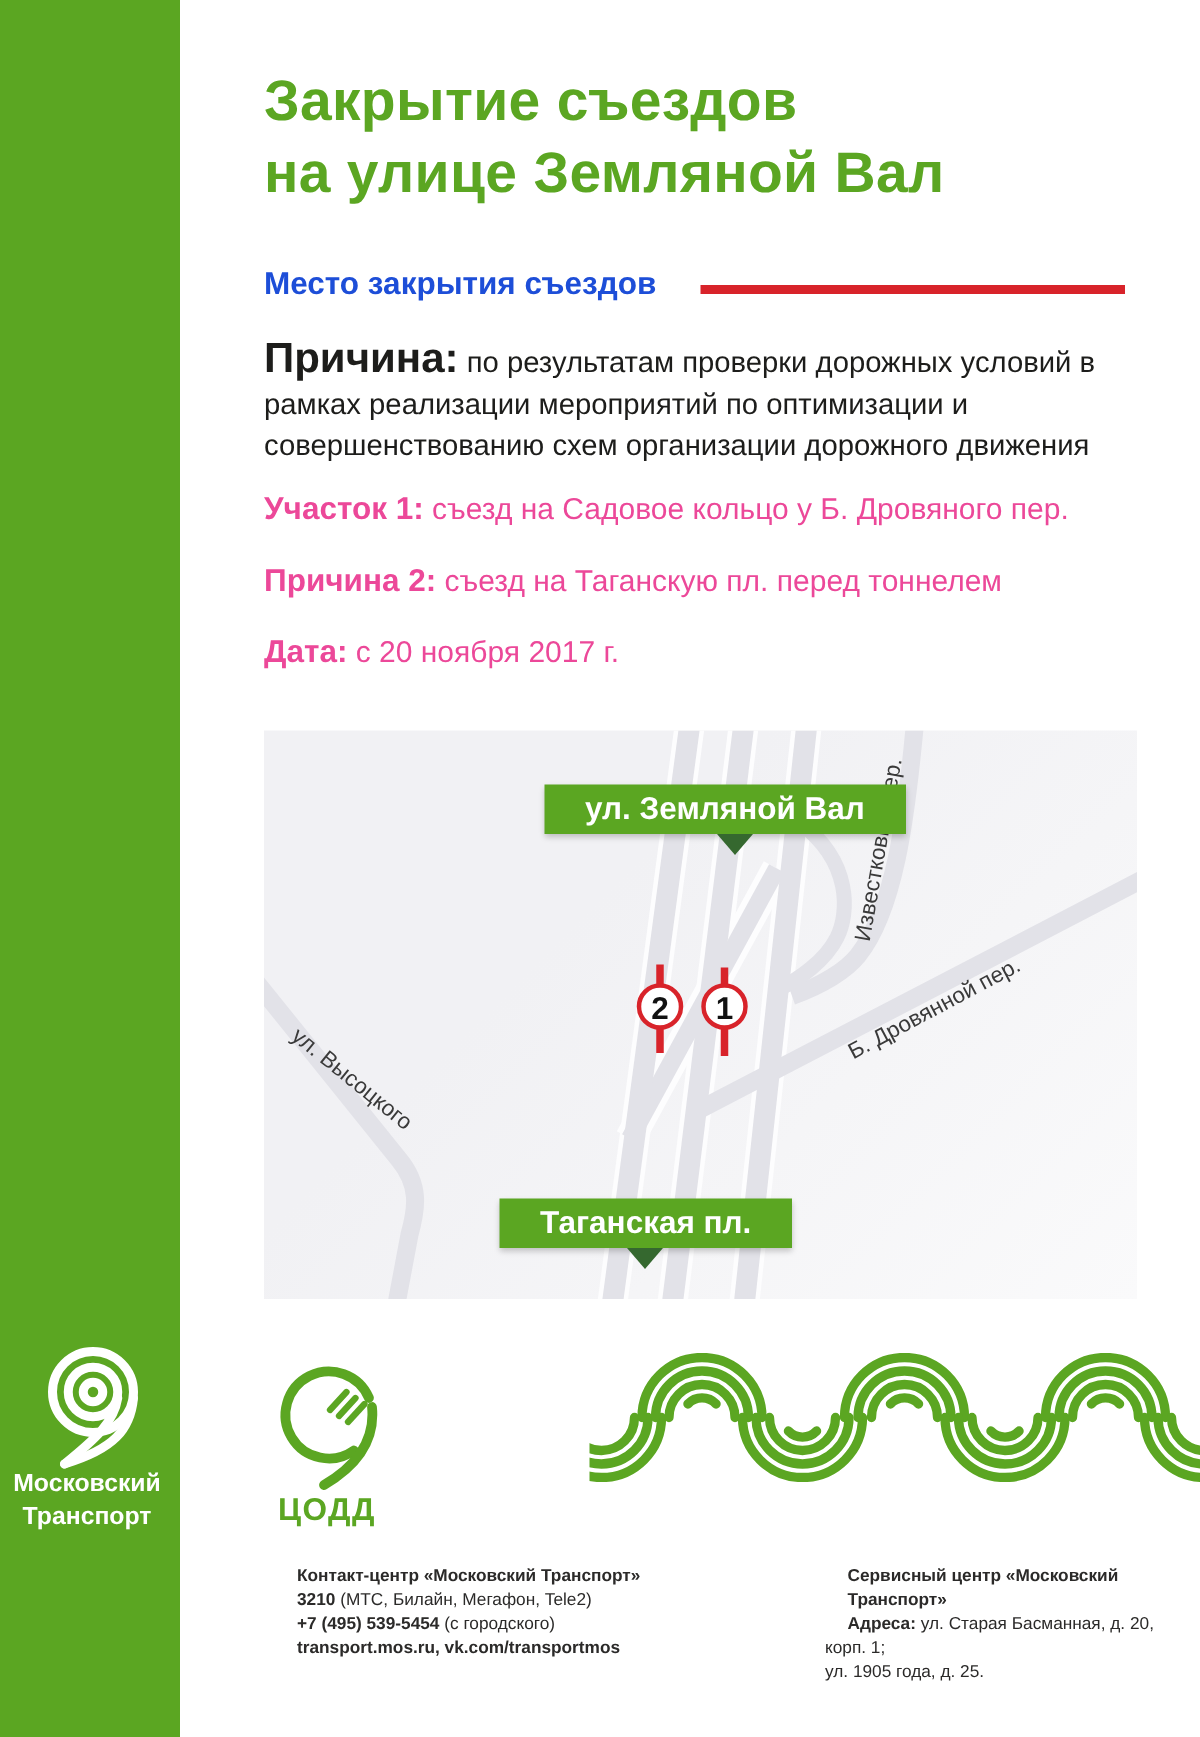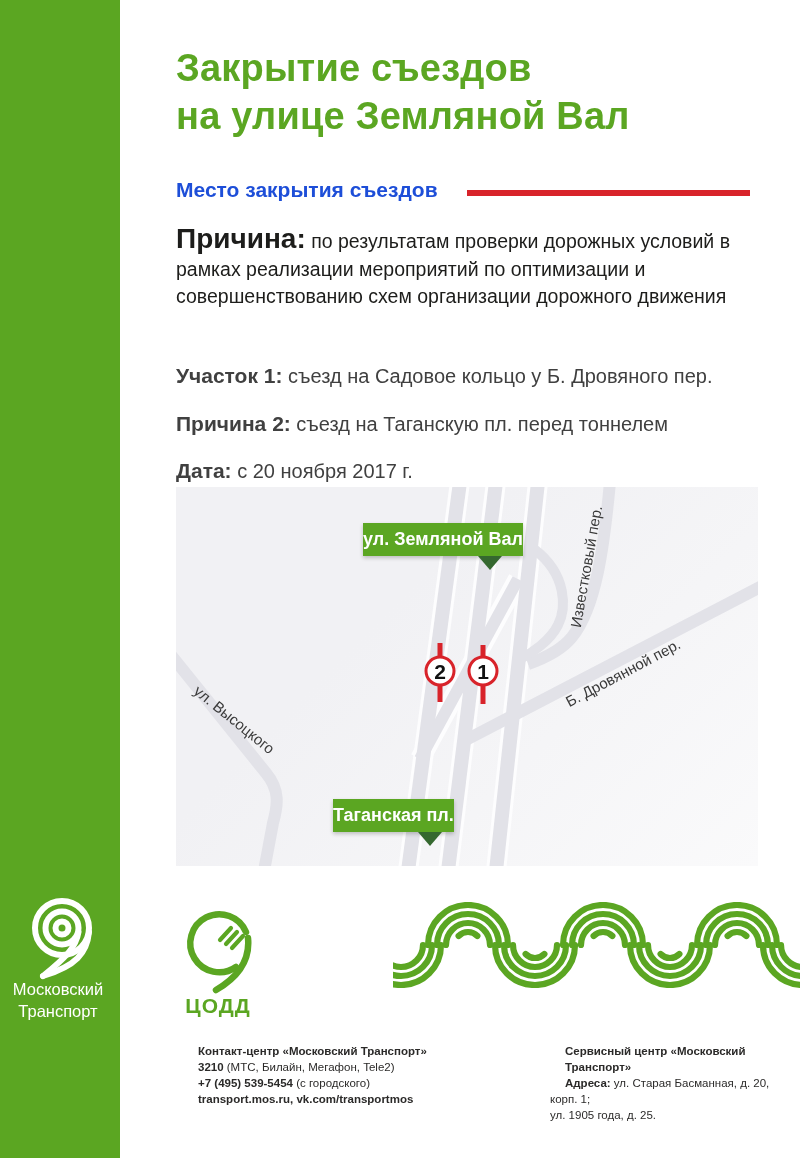--- a/index.html
+++ b/index.html
@@ -15,64 +15,64 @@
     margin:0 auto; overflow:hidden;
   }
   
   .sidebar{
     position:absolute; left:0; top:0; width:120px; height:1158px;
     background:var(--green);
   }
   .mt-logo{position:absolute; left:20px; top:896px; width:84px; height:84px;}
   .mt-logo-text{
     position:absolute; left:0; top:978px; width:116px; text-align:center;
-    color:#fff; font-weight:normal; font-size:16.5px; line-height:22px;
+    color:#fff; font-weight:bold; font-size:16.5px; line-height:22px;
   }
   
   .title{
     position:absolute; left:176px; top:44px;
     color:var(--green); font-size:38px; line-height:48px; font-weight:bold;
     letter-spacing:.2px;
   }
   .section-heading{
     position:absolute; left:176px; top:178px;
     font-size:21px; font-weight:bold; color:#1d4ed8;
   }
   .red-rule{
     position:absolute; left:467px; top:190px; width:283px; height:6px;
     background:var(--red);
   }
   
   .para{
     position:absolute; left:176px; top:225px; width:585px;
     font-size:19.5px; line-height:27.5px; color:#1d1d1b;
   }
-  .row{position:absolute; left:176px; white-space:nowrap; color:#404040;
-       font-size:20px;margin-top:36px;}
+  .row{position:absolute; left:176px; white-space:nowrap; color:#ec4899;
+       font-size:20px;}
   .row .lbl{font-weight:bold; font-size:21px;}
   .row1{top:328px;} .row2{top:376px;} .row3{top:423px;text-align:center;}
   
   .map{
     position:absolute; left:176px; top:487px; width:582px; height:379px;
     background:linear-gradient(135deg,#F1F1F4 35%,#F5F5F7 65%,#FAFAFB 100%);
     overflow:hidden;
   }
   .map svg.roads{position:absolute; left:0; top:0;}
   .road-casing{stroke:#fdfdfe; fill:none;}
   .road{stroke:var(--road); fill:none;}
   .street-label{
     position:absolute; font-size:15px; color:#3a3a3a; white-space:nowrap;
     text-align:center;
   }
   .lbl-izvestkovy{left:335px; top:71px; width:150px; transform:rotate(-80deg);}
   .lbl-drovyanoy{left:367px; top:177px; width:160px; transform:rotate(-28deg);}
   .lbl-vysotskogo{left:1px;  top:224px; width:115px; transform:rotate(39deg);}
   .map-badge{
     position:absolute; background:var(--green); color:#fff; font-weight:bold;
-    font-size:18px; line-height:33px; height:33px; padding:0 0;
+    font-size:21px; line-height:33px; height:33px; padding:0 27px;
     box-shadow:0 2px 4px rgba(0,0,0,.22); white-space:nowrap;
   }
   .map-badge::after{
     content:""; position:absolute; top:100%; left:var(--ptr-x);
     border:12px solid transparent; border-top:14px solid var(--dark-green);
     border-bottom:0;
   }
   .badge-top{left:187px; top:36px; --ptr-x:115px;}
   .badge-bottom{left:157px; top:312px; --ptr-x:85px;}
   .marker-circle{fill:#fff; stroke:var(--red); stroke-width:3;}

